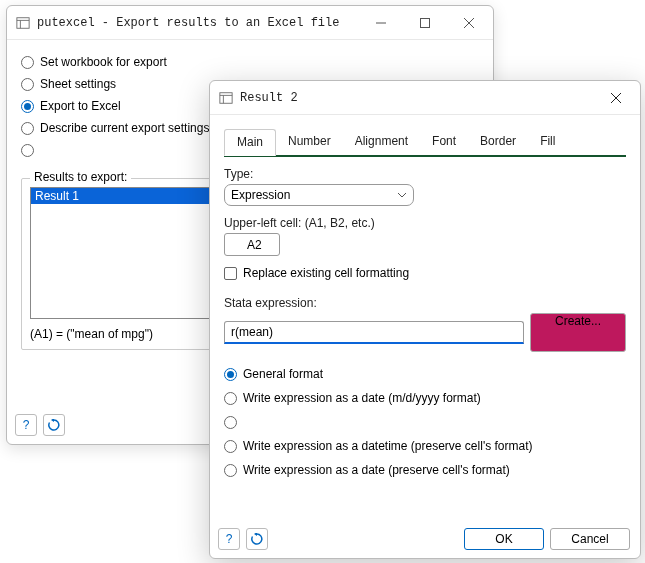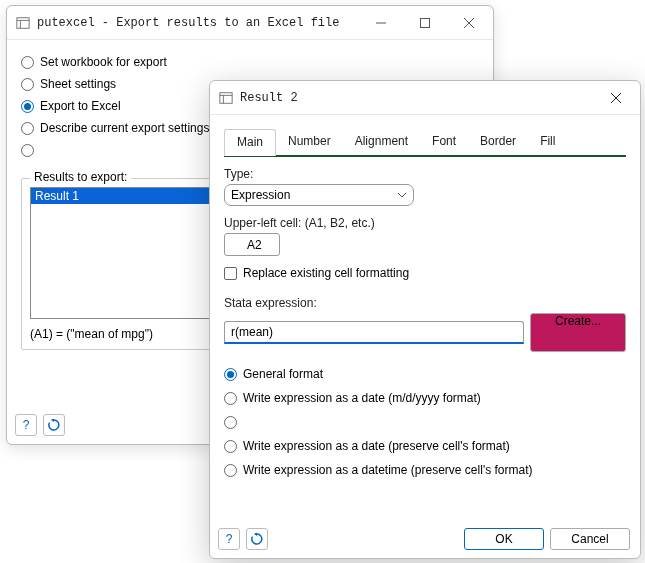--- a/index.html
+++ b/index.html
@@ -196,25 +196,25 @@
         </div>
       <div class="radio-row">
           <span class="radio"></span>
           <span>Write expression as a date (m/d/yyyy format)</span>
         </div>
       <div class="radio-row">
           <span class="radio"></span>
         </div>
       <div class="radio-row">
           <span class="radio"></span>
+          <span>Write expression as a datetime (preserve cell's format)</span>
+        </div>
+      <div class="radio-row">
+          <span class="radio"></span>
           <span>Write expression as a date (preserve cell's format)</span>
-        </div>
-      <div class="radio-row">
-          <span class="radio"></span>
-          <span>Write expression as a datetime (preserve cell's format)</span>
         </div>
     </div>
   </div>
   <div class="bottombar">
     <div class="iconbtn">
         <svg viewBox="0 0 12 12">
           <text x="6" y="10" text-anchor="middle" font-size="11" fill="#0067c0">?</text>
         </svg>
       </div>
     <div class="iconbtn">

